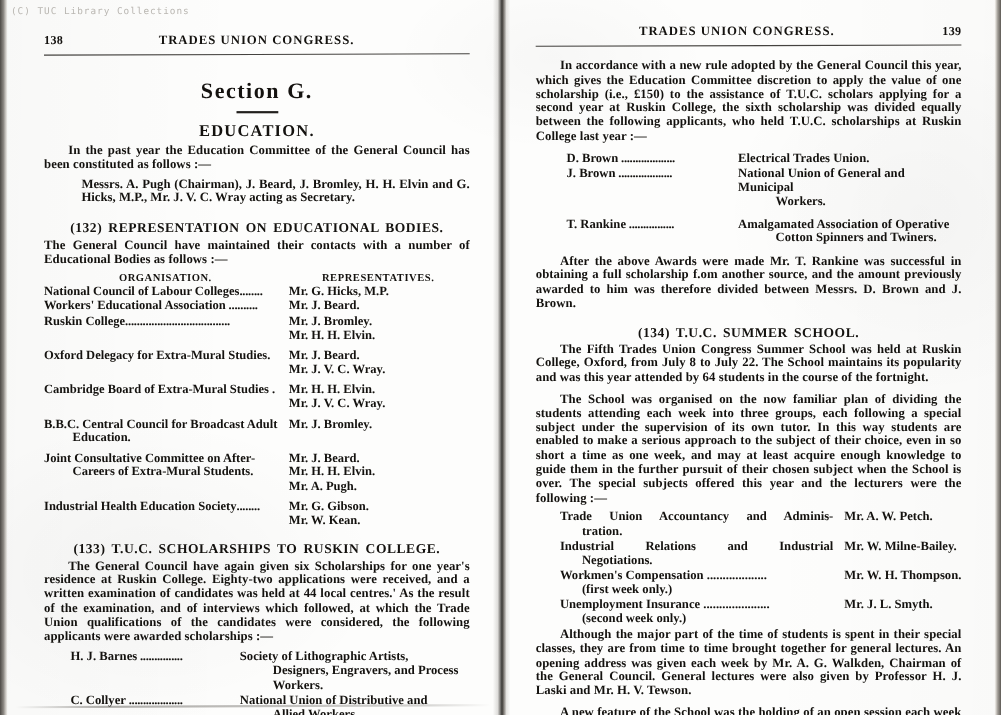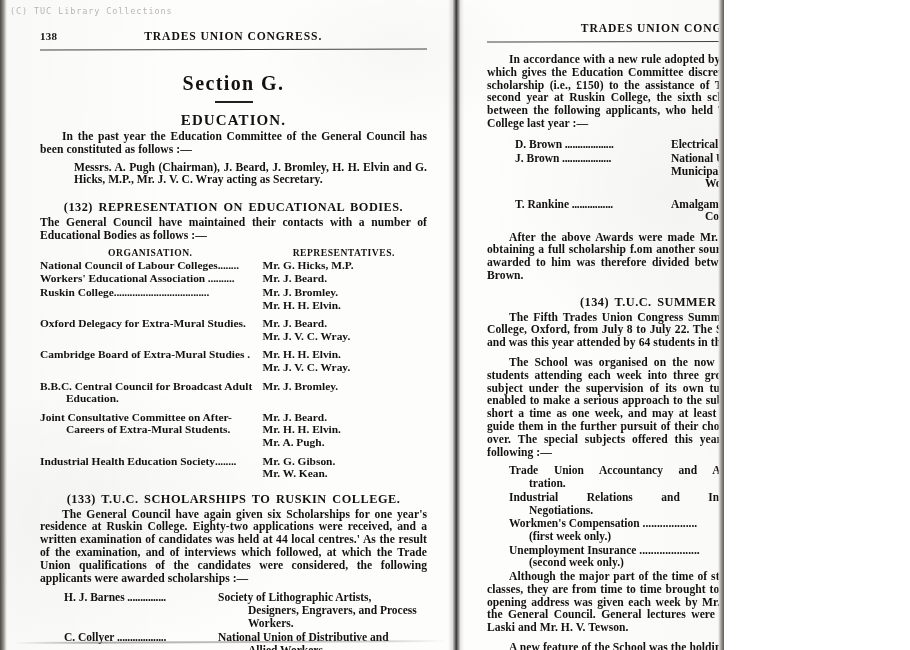--- a/index.html
+++ b/index.html
@@ -11,21 +11,21 @@
     width: 910px;
     height: 650px;
     overflow: hidden;
     font-family: "Liberation Serif", "DejaVu Serif", serif;
     color: #14120f;
   }
 
   
   #scan {
     position: relative;
-    width: 724px;
+    width: 910px;
     height: 650px;
     background: #fdfdfc;
     overflow: hidden;
   }
 
   
   #scan::after {
     content: "";
     position: absolute;
     inset: 0;

